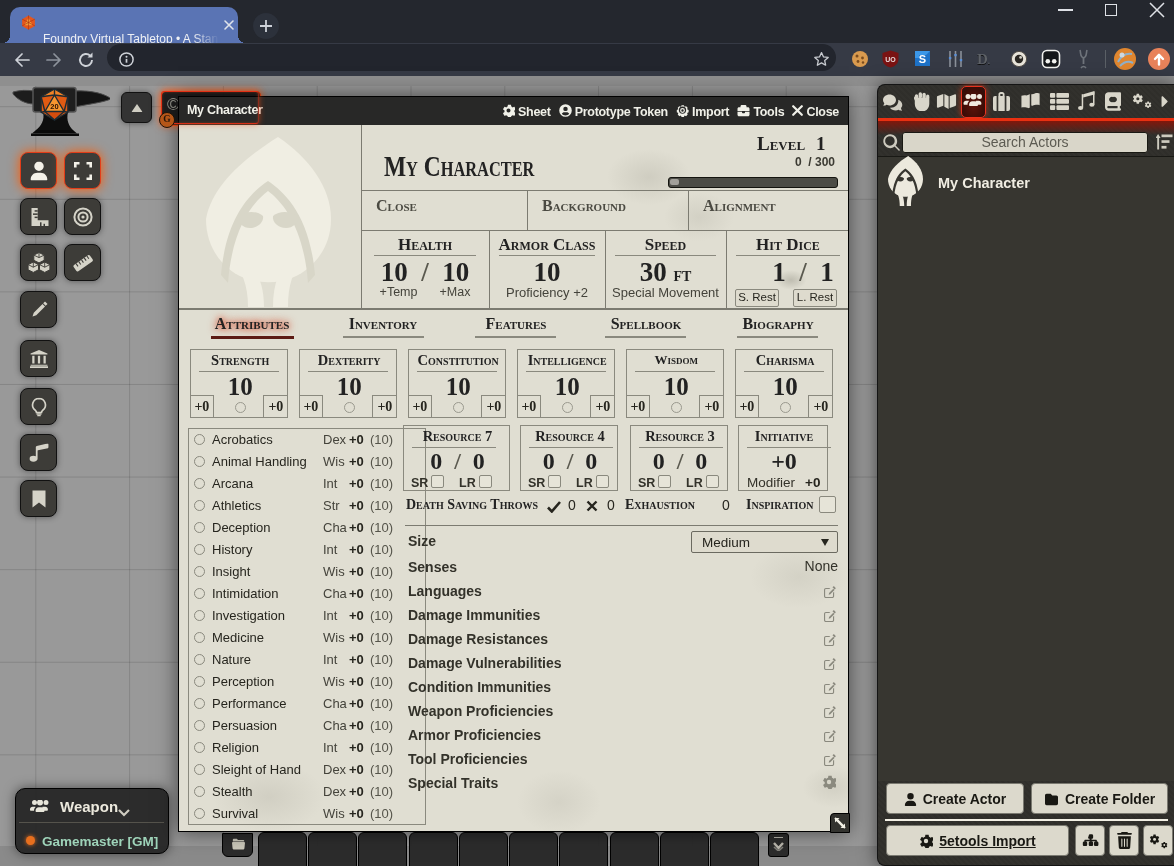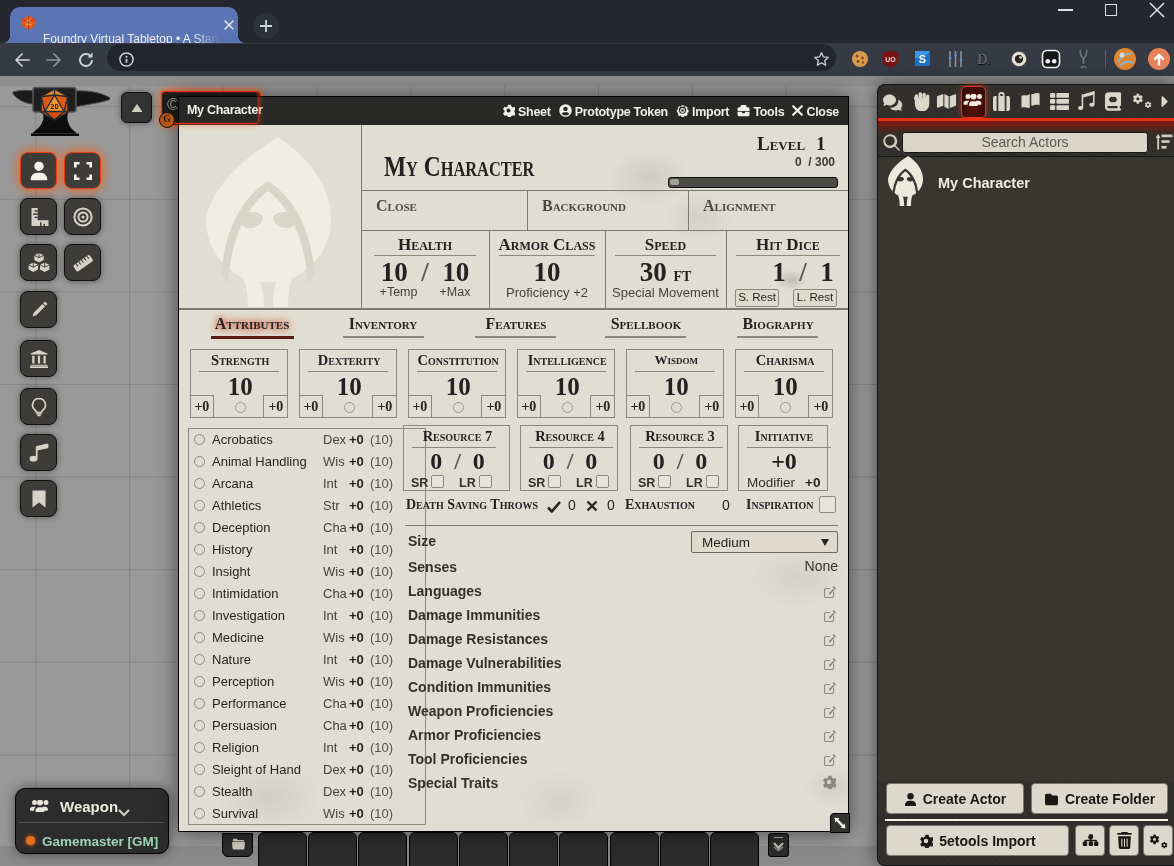--- a/index.html
+++ b/index.html
@@ -799,21 +799,21 @@
   </div>
   <div class="abs" style="left:60px;top:90px;color:#f0ede2;font-weight:bold;font-size:14.5px;">My Character</div>
 
   <div class="abs sbtn" style="left:153px;top:698px;width:137px;height:31px;line-height:30px;"><svg width="15" height="13" viewBox="0 0 512 512" style="vertical-align:-2px;margin-right:6px;">
           <path fill="#191813" d="M64 480h384c35 0 64-29 64-64V160c0-35-29-64-64-64H288l-64-64H64C29 32 0 61 0 96v320c0 35 29 64 64 64z"></path>
         </svg>Create Folder</div>
   <div class="abs sbtn" style="left:8px;top:698px;width:138px;height:31px;line-height:30px;"><svg width="13" height="13" viewBox="0 0 448 512" style="vertical-align:-2px;margin-right:6px;">
           <path fill="#191813" d="M224 256A128 128 0 1 0 224 0a128 128 0 1 0 0 256zm-45 48C79 304 0 383 0 483c0 16 13 29 29 29h390c16 0 29-13 29-29 0-100-79-179-179-179z"></path>
         </svg>Create Actor</div>
   <div class="abs" style="left:7px;top:733.5px;width:283px;height:2px;background:#f2efe4;"></div>
-  <div class="abs sbtn" style="left:8px;top:740px;width:183px;height:31px;line-height:30px;"><svg width="14" height="14" viewBox="0 0 512 512" style="vertical-align:-2px;margin-right:6px;">
+  <div class="abs sbtn" style="left:8px;top:740px;width:183px;height:31px;line-height:30px;text-decoration:underline;"><svg width="14" height="14" viewBox="0 0 512 512" style="vertical-align:-2px;margin-right:6px;">
           <path fill="#191813" d="M487 316c2-20 2-40 0-60l52-40c5-4 6-10 3-16l-50-86c-3-5-9-8-15-6l-61 25a224 224 0 0 0-52-30l-9-65c-1-6-6-10-12-10H243c-6 0-11 4-12 10l-9 65c-19 8-36 18-52 30l-61-25c-6-2-12 1-15 6l-50 86c-3 6-2 12 3 16l52 40c-2 20-2 40 0 60l-52 40c-5 4-6 10-3 16l50 86c3 5 9 8 15 6l61-25c16 12 33 22 52 30l9 65c1 6 6 10 12 10h100c6 0 11-4 12-10l9-65c19-8 36-18 52-30l61 25c6 2 12-1 15-6l50-86c3-6 2-12-3-16zM256 336a80 80 0 1 1 0-160 80 80 0 1 1 0 160z"></path>
         </svg>5etools Import</div>
   <div class="abs sbtn" style="left:197px;top:740px;width:30px;height:31px;"><svg style="margin-top:7px;" width="17" height="16" viewBox="0 0 576 512">
           <path fill="#191813" d="M208 80c0-27 21-48 48-48h64c27 0 48 21 48 48v64c0 27-21 48-48 48h-8v40h168c13 0 24 11 24 24v40h8c27 0 48 21 48 48v64c0 27-21 48-48 48h-64c-27 0-48-21-48-48v-64c0-27 21-48 48-48h8v-16H312v16h8c27 0 48 21 48 48v64c0 27-21 48-48 48h-64c-27 0-48-21-48-48v-64c0-27 21-48 48-48h8v-16H96v16h8c27 0 48 21 48 48v64c0 27-21 48-48 48H40c-27 0-48-21-48-48v-64c0-27 21-48 48-48h8v-40c0-13 11-24 24-24h168v-40h-8c-27 0-48-21-48-48z" transform="translate(35,0) scale(0.93)"></path>
         </svg></div>
   <div class="abs sbtn" style="left:231px;top:740px;width:30px;height:31px;"><svg style="margin-top:6px;" width="15" height="17" viewBox="0 0 448 512">
           <path fill="#191813" d="M135 7c4-4 10-7 16-7h146c6 0 12 3 16 7l25 25h86c13 0 24 11 24 24s-11 24-24 24H24C11 80 0 69 0 56s11-24 24-24h86zM32 128h384l-21 339c-1 25-22 45-48 45H101c-25 0-46-20-48-45zm112 64c-9 0-16 7-16 16v224c0 9 7 16 16 16s16-7 16-16V208c0-9-7-16-16-16zm80 0c-9 0-16 7-16 16v224c0 9 7 16 16 16s16-7 16-16V208c0-9-7-16-16-16zm80 0c-9 0-16 7-16 16v224c0 9 7 16 16 16s16-7 16-16V208c0-9-7-16-16-16z"></path>
         </svg></div>
   <div class="abs sbtn" style="left:265px;top:740px;width:30px;height:31px;"><svg style="margin-top:8px;" width="19" height="16" viewBox="0 0 640 512">
           <path fill="#191813" d="M308 186c2-12 2-25 0-37l32-25c3-2 4-7 2-10l-31-54c-2-3-6-5-9-4l-38 16c-10-8-21-14-32-19l-6-40c-1-4-4-7-8-7h-62c-4 0-7 3-8 7l-6 40c-12 5-22 11-32 19l-38-16c-4-1-8 0-9 4l-31 54c-2 3-1 8 2 10l32 25c-2 12-2 25 0 37l-32 25c-3 2-4 7-2 10l31 54c2 3 6 5 9 4l38-16c10 8 21 14 32 19l6 40c1 4 4 7 8 7h62c4 0 7-3 8-7l6-40c12-5 22-11 32-19l38 16c4 1 8 0 9-4l31-54c2-3 1-8-2-10zM187 218a50 50 0 1 1 0-100 50 50 0 1 1 0 100zM594 371c1-8 1-16 0-24l21-16c2-2 3-4 1-7l-20-35c-1-2-4-3-6-2l-25 10c-6-5-13-9-21-12l-4-26c0-3-2-5-5-5h-40c-3 0-5 2-5 5l-4 26c-8 3-15 7-21 12l-25-10c-2-1-5 0-6 2l-20 35c-2 3-1 5 1 7l21 16c-1 8-1 16 0 24l-21 16c-2 2-3 4-1 7l20 35c1 2 4 3 6 2l25-10c6 5 13 9 21 12l4 26c0 3 2 5 5 5h40c3 0 5-2 5-5l4-26c8-3 15-7 21-12l25 10c2 1 5 0 6-2l20-35c2-3 1-5-1-7zm-79 21a33 33 0 1 1 0-66 33 33 0 1 1 0 66z"></path>

